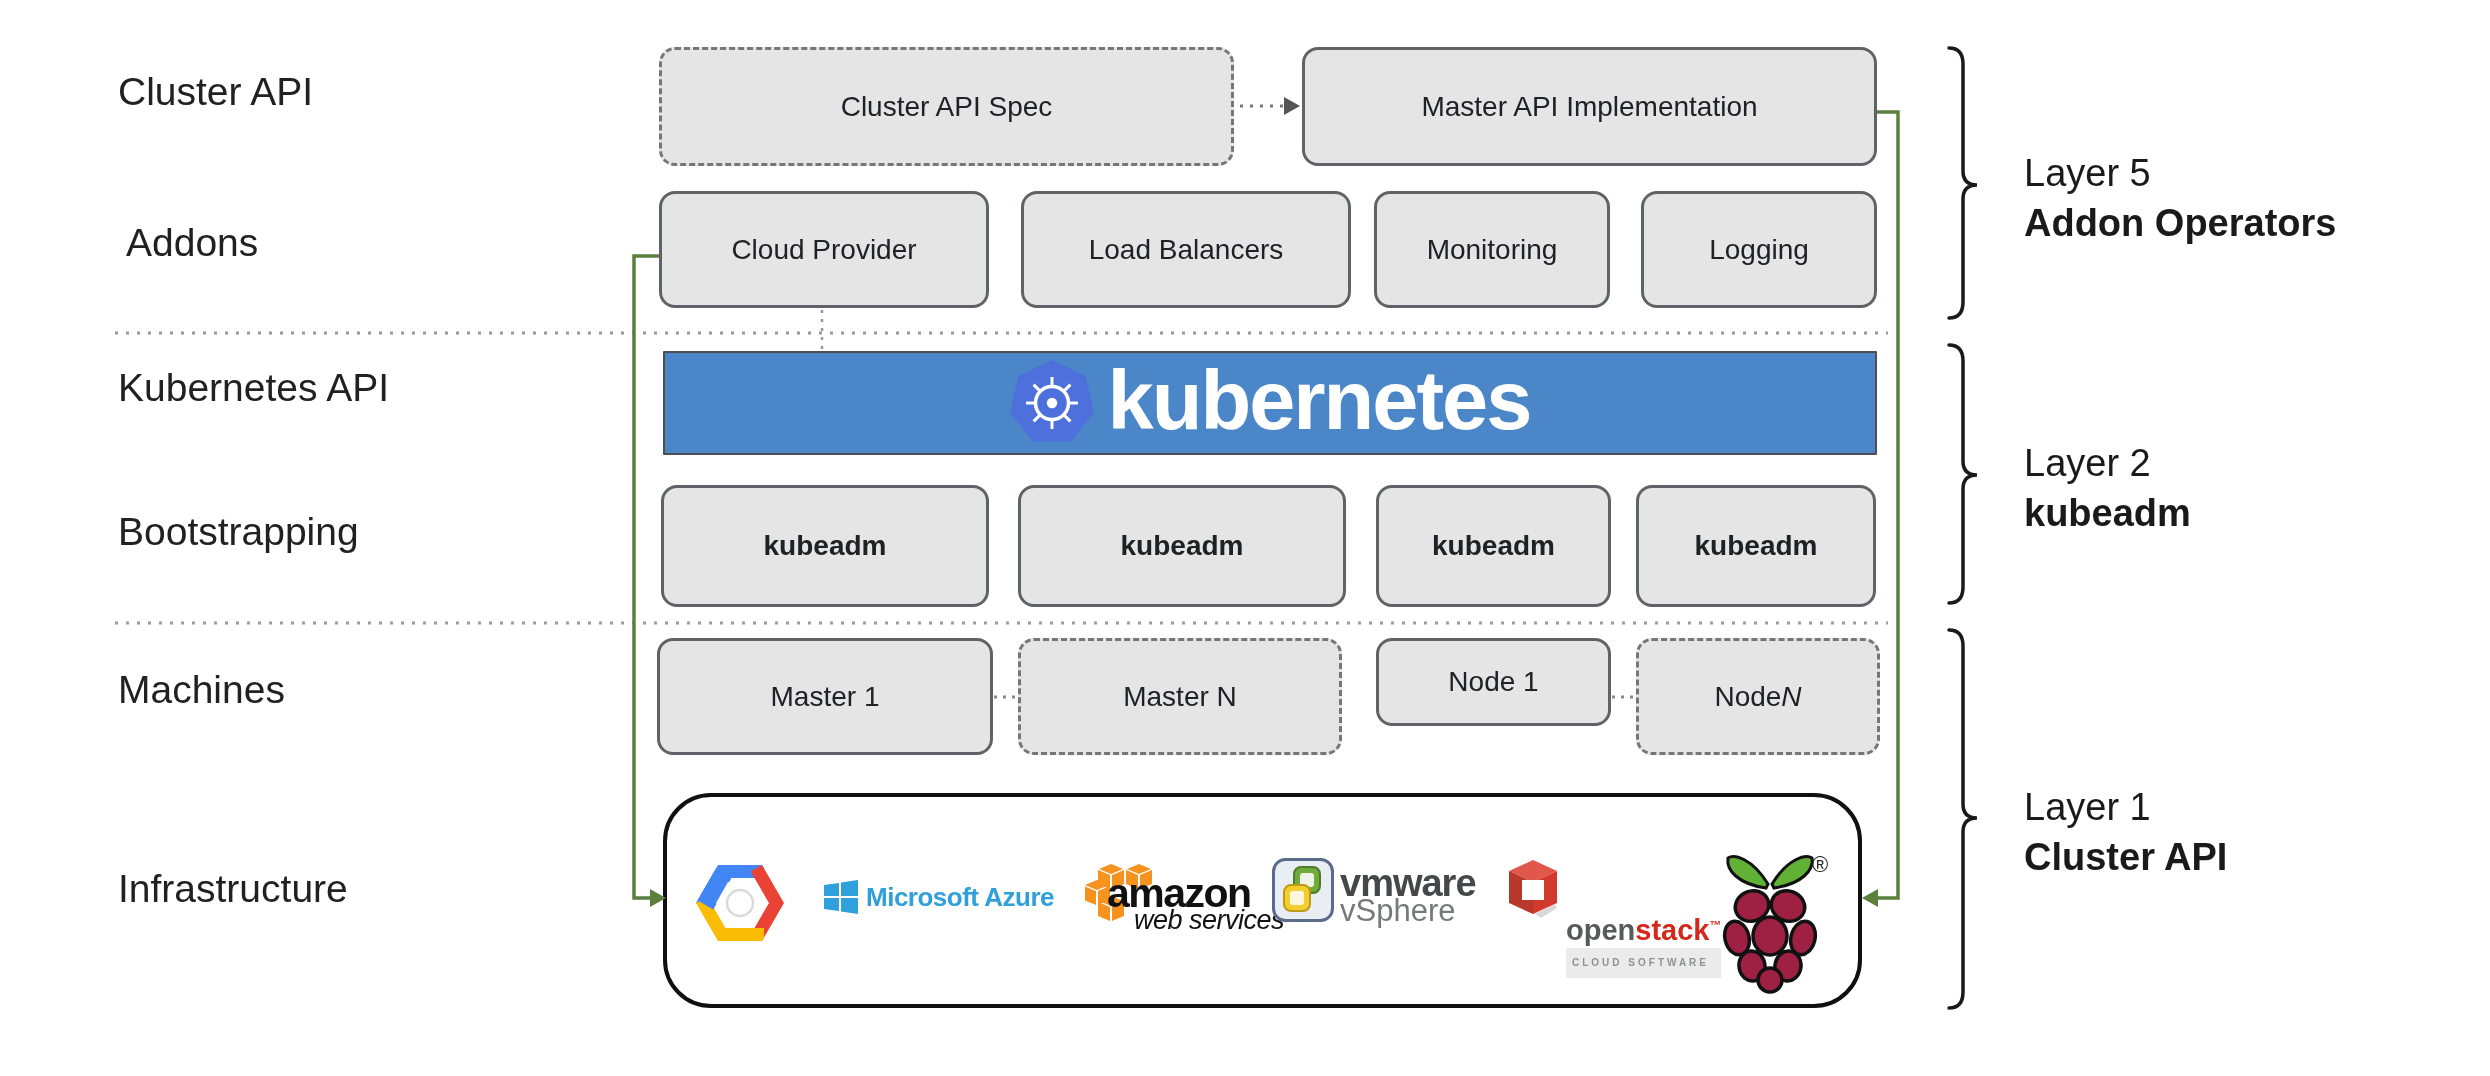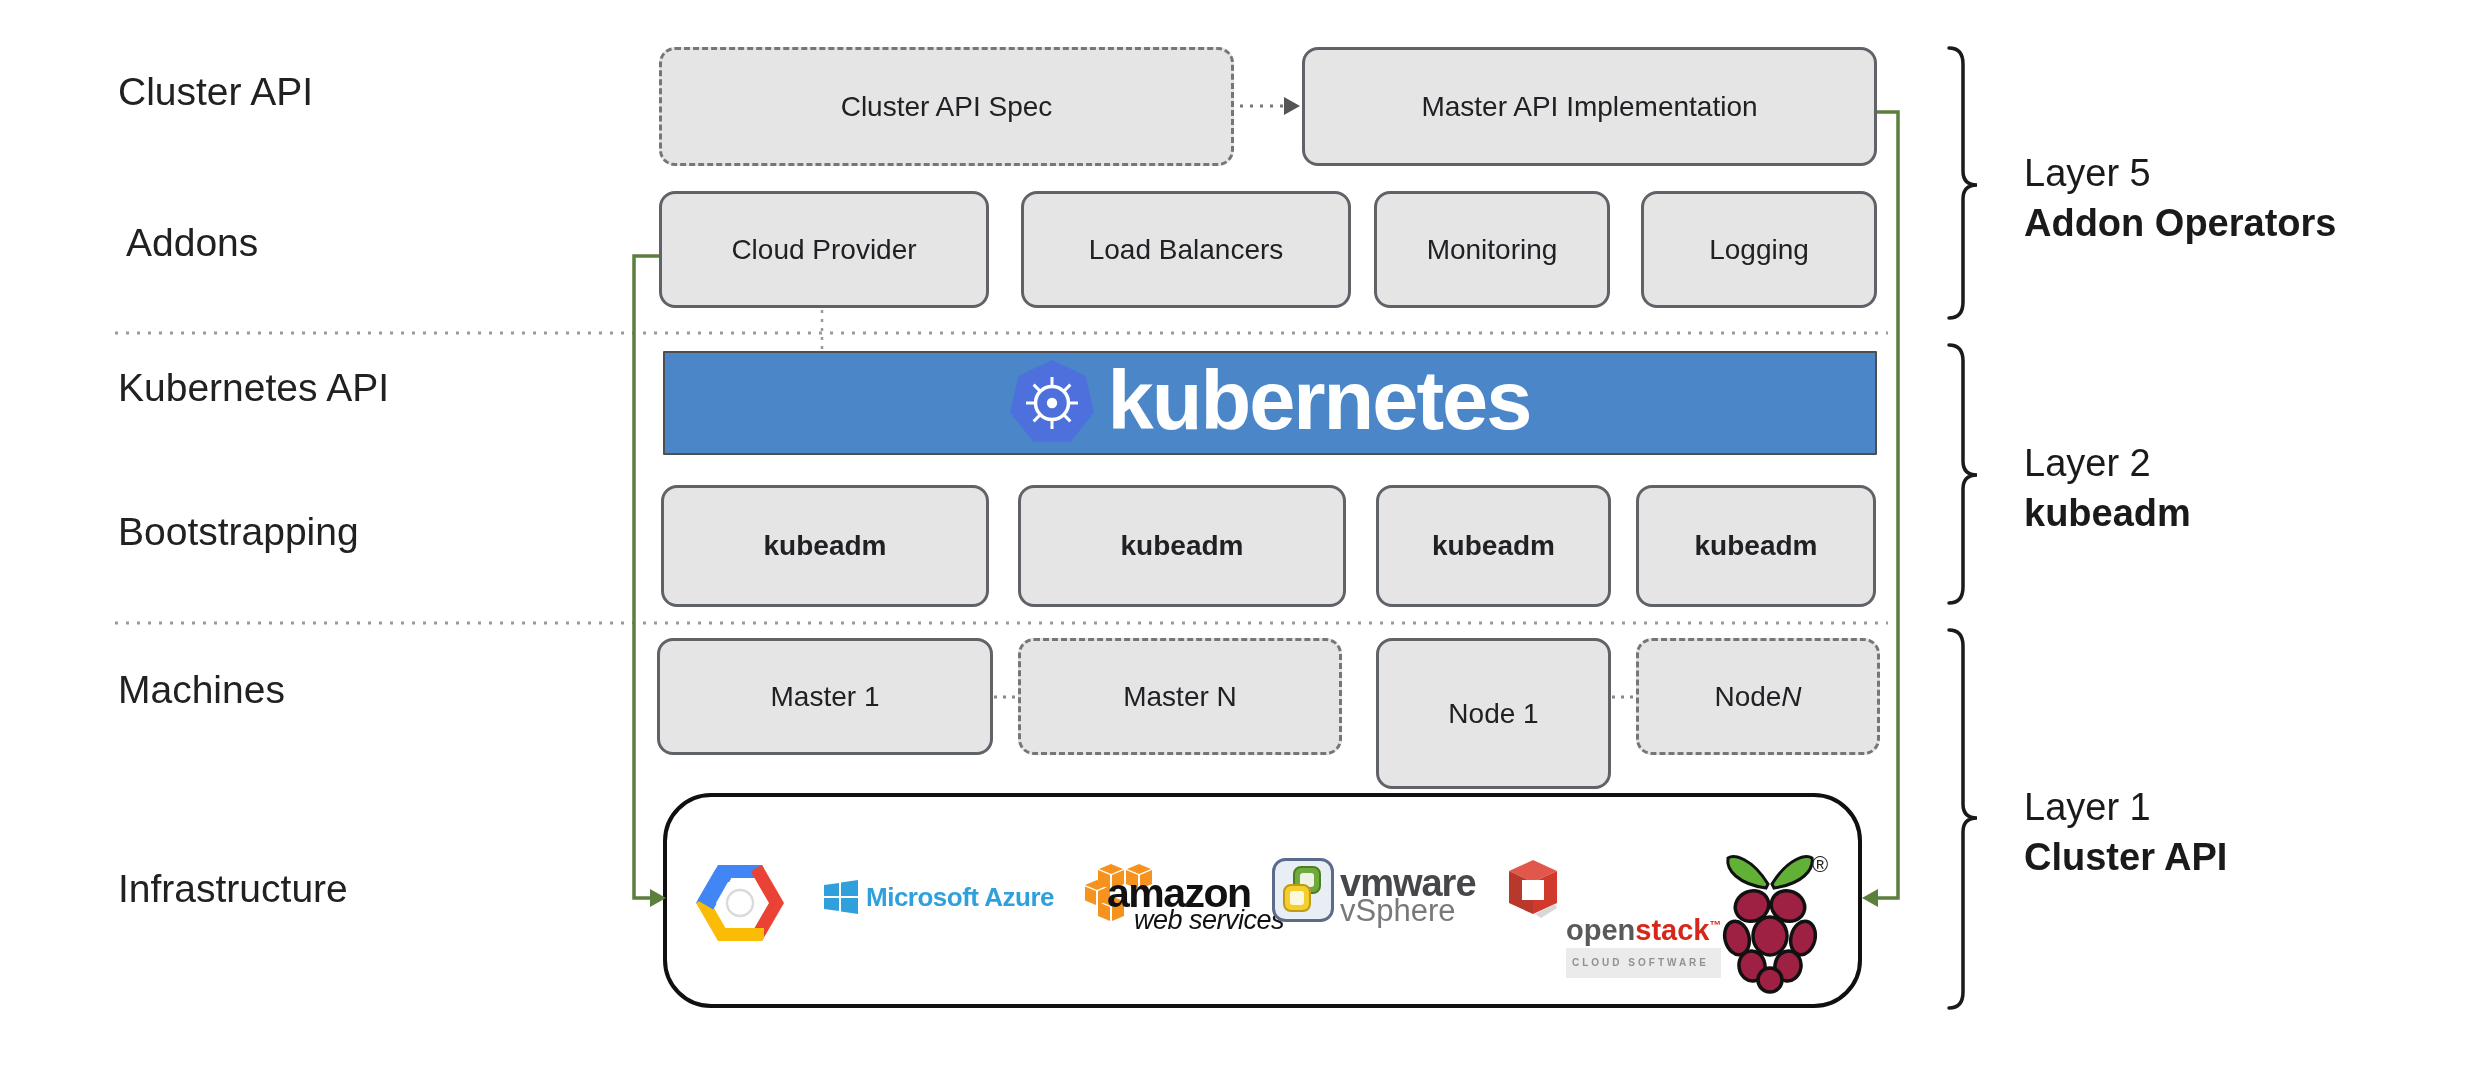--- a/index.html
+++ b/index.html
@@ -87,21 +87,21 @@
     <span class="k8s-word">kubernetes</span>
   </div>
 
   <div class="box bold" style="left:661px;top:485px;width:328px;height:122px">kubeadm</div>
   <div class="box bold" style="left:1018px;top:485px;width:328px;height:122px">kubeadm</div>
   <div class="box bold" style="left:1376px;top:485px;width:235px;height:122px">kubeadm</div>
   <div class="box bold" style="left:1636px;top:485px;width:240px;height:122px">kubeadm</div>
 
   <div class="box" style="left:657px;top:638px;width:336px;height:117px">Master 1</div>
   <div class="box dashed" style="left:1018px;top:638px;width:324px;height:117px">Master N</div>
-  <div class="box" style="left:1376px;top:638px;width:235px;height:151px">Node 1</div>
+  <div class="box" style="left:1376px;top:638px;width:235px;height:88px">Node 1</div>
   <div class="box dashed" style="left:1636px;top:638px;width:244px;height:117px">
     <span>Node </span>
       <em>N</em>
   </div>
 
   <div id="infra-box"></div>
 
   <svg class="abs" style="left:692px;top:855px" width="96" height="96" viewBox="0 0 96 96">
     <defs>
         <clipPath id="gcpHex">

